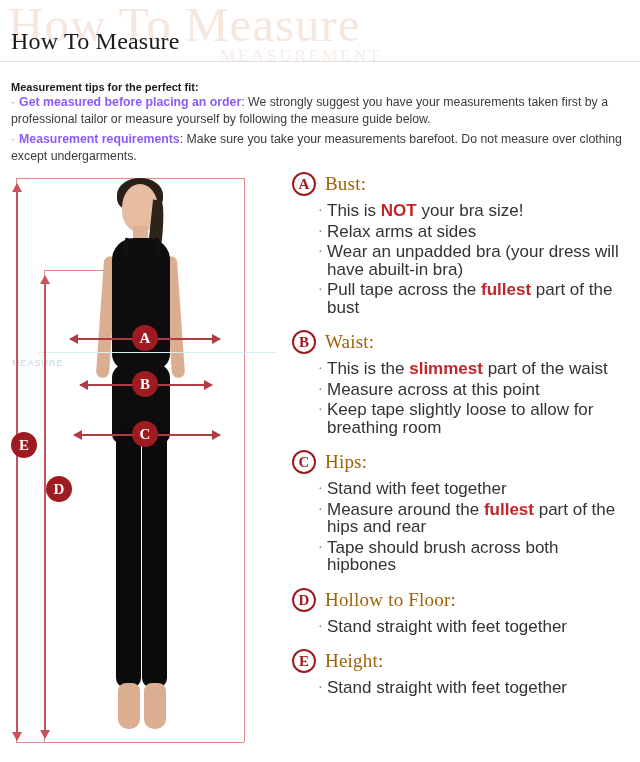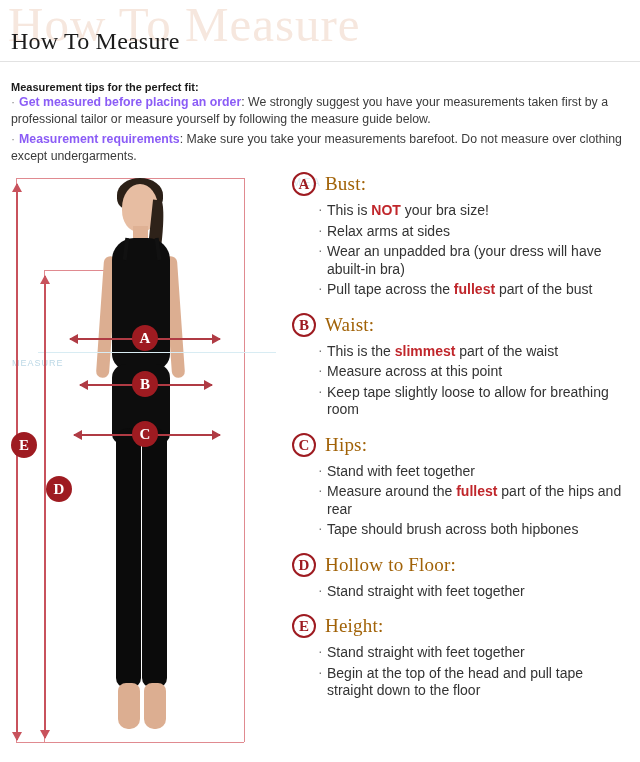--- a/index.html
+++ b/index.html
@@ -261,21 +261,21 @@
     font-size: 19px;
     color: #a16207;
     letter-spacing: 0.2px;
   }
   .sec ul {
     list-style: none;
     margin: 0;
     padding: 0 0 0 26px;
   }
   .sec li {
-    font-size: 14px;
+    font-size: 17px;
     line-height: 17.5px;
     color: #333;
     margin-bottom: 3px;
     position: relative;
     padding-left: 9px;
   }
   .sec li::before {
     content: "\00B7";
     position: absolute;
     left: 0; top: -1px;
@@ -283,20 +283,21 @@
     font-size: 14px;
   }
   .sec li b { color: #c0262b; }
 </style>
 </head>
 <body>
 
 <div class="page">
 
   <div class="ghost-title">How To Measure</div>
+  <div class="ghost-sub">MEASUREMENT</div>
   <div class="title">How To Measure</div>
 
   <div class="hr hr-top"></div>
 
   <div class="tips-head">Measurement tips for the perfect fit:</div>
 
   <div class="tip tip1">
     <span class="bullet">·</span><b>Get measured before placing an order</b><span>: We strongly suggest you have your measurements taken first by a professional tailor or measure yourself by following the measure guide below.</span>
   </div>
   <div class="tip tip2">
@@ -397,18 +398,17 @@
       </ul>
     </div>
 
     <div class="sec">
       <div class="sec-head">
         <div class="sec-letter">E</div>
         <div class="sec-title">Height:</div>
       </div>
       <ul>
         <li><span>Stand straight with feet together</span><b></b><span></span></li>
-        <li><span>Begin at the top of the head and pull tape straight down to the floor</span><b></b><span></span></li>
       </ul>
     </div>
 
   </div>
 </div>
 
 </body></html>

